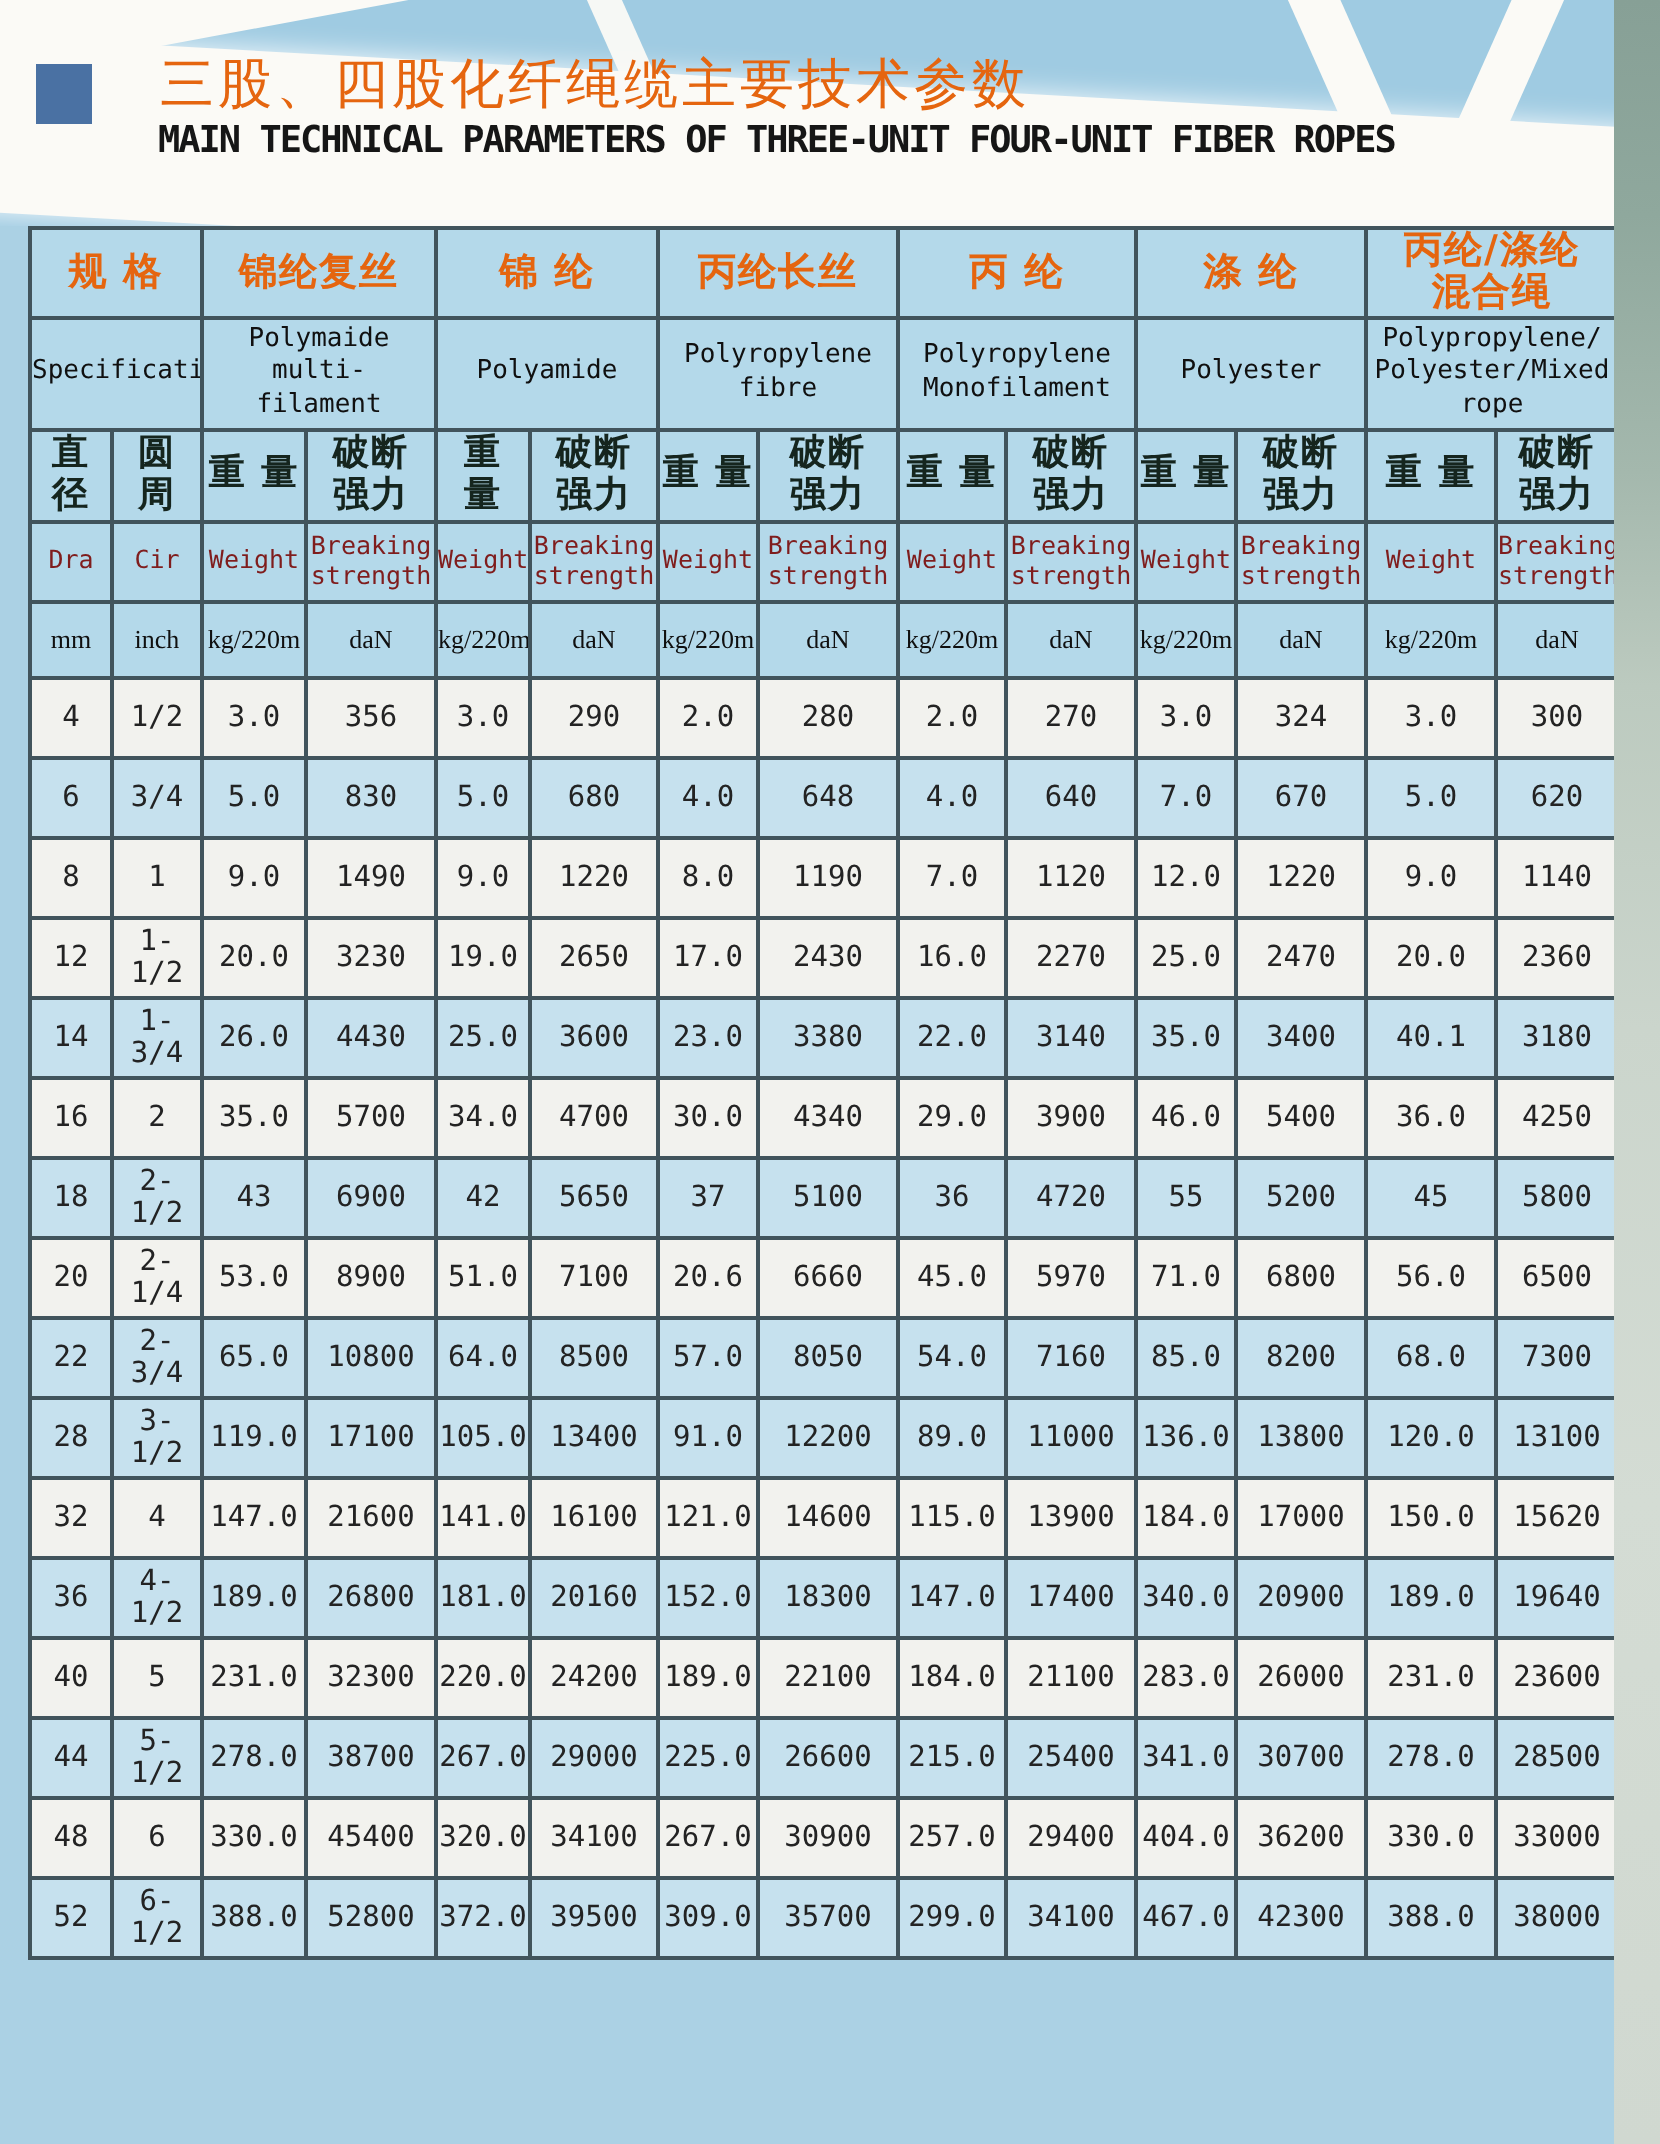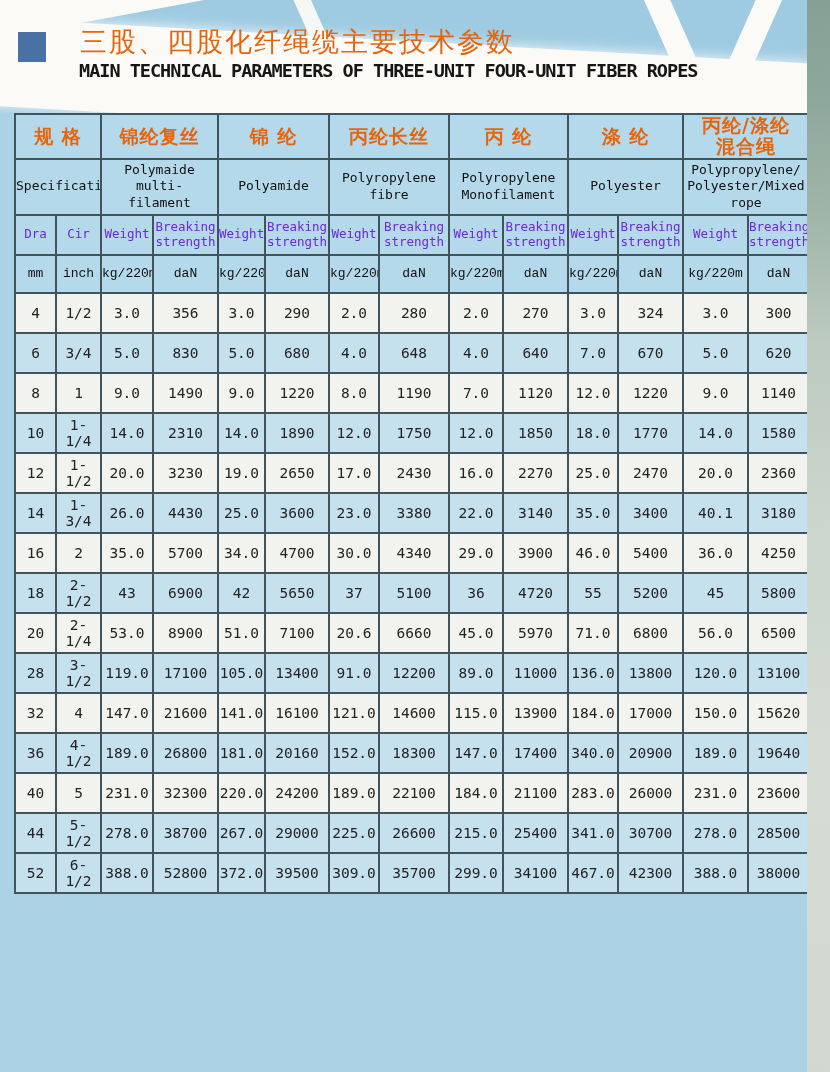--- a/index.html
+++ b/index.html
@@ -36,22 +36,22 @@
 
   
   table.spec{position:absolute;left:14px;top:113px;width:794px;border-collapse:collapse;table-layout:fixed;
     background:var(--hdr-bg);z-index:3;}
   table.spec td{border:2px solid var(--border);text-align:center;vertical-align:middle;padding:0;overflow:hidden;}
   thead td{background:var(--hdr-bg);}
   td.h-zh{border:3px solid var(--orange);color:var(--orange-text);font-weight:bold;font-size:19px;
     letter-spacing:1px;line-height:1.12;white-space:pre-line;}
   td.h-en{font-family:"DejaVu Sans Mono",monospace;font-size:13px;line-height:1.25;color:#101010;white-space:pre-line;}
   td.h-zh2{font-size:18px;font-weight:bold;color:#15251e;line-height:1.15;white-space:pre-line;letter-spacing:1px;}
-  td.h-en2{font-family:"DejaVu Sans Mono",monospace;font-size:12.5px;line-height:1.15;color:#6d28d9;white-space:pre-line;}
-  td.h-unit{font-family:Liberation Mono, monospace;font-size:13px;color:#101010;}
+  td.h-en2{font-family:"DejaVu Sans Mono",monospace;font-size:12.5px;line-height:1.15;color:#7f1d1d;white-space:pre-line;}
+  td.h-unit{font-family:Liberation Serif, serif;font-size:13px;color:#101010;}
   td.num{font-family:"DejaVu Sans Mono",monospace;font-size:14.5px;color:#232323;}
   tr.rowA{height:44px;} tr.rowB{height:56px;} tr.rowC{height:46px;} tr.rowD{height:40px;} tr.rowE{height:38px;}
   tbody tr{height:40px;}
   tr.r-white td{background:var(--row-white);}
   tr.r-blue td{background:var(--row-blue);}
 </style>
 </head>
 <body>
 
 <div class="page">
@@ -103,20 +103,42 @@
           <td colspan="2" class="h-en">Polyamide</td>
           <td colspan="2" class="h-en">Polyropylene
 fibre</td>
           <td colspan="2" class="h-en">Polyropylene
 Monofilament</td>
           <td colspan="2" class="h-en">Polyester</td>
           <td colspan="2" class="h-en">Polypropylene/
 Polyester/Mixed
 rope</td>
         </tr>
+        <tr class="rowC">
+          <td class="h-zh2">直 径</td>
+          <td class="h-zh2">圆 周</td>
+          <td class="h-zh2">重 量</td>
+          <td class="h-zh2">破断
+强力</td>
+          <td class="h-zh2">重 量</td>
+          <td class="h-zh2">破断
+强力</td>
+          <td class="h-zh2">重 量</td>
+          <td class="h-zh2">破断
+强力</td>
+          <td class="h-zh2">重 量</td>
+          <td class="h-zh2">破断
+强力</td>
+          <td class="h-zh2">重 量</td>
+          <td class="h-zh2">破断
+强力</td>
+          <td class="h-zh2">重 量</td>
+          <td class="h-zh2">破断
+强力</td>
+        </tr>
         <tr class="rowD">
           <td class="h-en2">Dra</td>
           <td class="h-en2">Cir</td>
           <td class="h-en2">Weight</td>
           <td class="h-en2">Breaking
 strength</td>
           <td class="h-en2">Weight</td>
           <td class="h-en2">Breaking
 strength</td>
           <td class="h-en2">Weight</td>
@@ -191,36 +213,20 @@
           <td class="num">1220</td>
           <td class="num">8.0</td>
           <td class="num">1190</td>
           <td class="num">7.0</td>
           <td class="num">1120</td>
           <td class="num">12.0</td>
           <td class="num">1220</td>
           <td class="num">9.0</td>
           <td class="num">1140</td>
         </tr>
-        <tr class="r-blue">
-          <td class="num">10</td>
-          <td class="num">1-1/4</td>
-          <td class="num">14.0</td>
-          <td class="num">2310</td>
-          <td class="num">14.0</td>
-          <td class="num">1890</td>
-          <td class="num">12.0</td>
-          <td class="num">1750</td>
-          <td class="num">12.0</td>
-          <td class="num">1850</td>
-          <td class="num">18.0</td>
-          <td class="num">1770</td>
-          <td class="num">14.0</td>
-          <td class="num">1580</td>
-        </tr>
         <tr class="r-white">
           <td class="num">12</td>
           <td class="num">1-1/2</td>
           <td class="num">20.0</td>
           <td class="num">3230</td>
           <td class="num">19.0</td>
           <td class="num">2650</td>
           <td class="num">17.0</td>
           <td class="num">2430</td>
           <td class="num">16.0</td>
@@ -288,20 +294,36 @@
           <td class="num">20.6</td>
           <td class="num">6660</td>
           <td class="num">45.0</td>
           <td class="num">5970</td>
           <td class="num">71.0</td>
           <td class="num">6800</td>
           <td class="num">56.0</td>
           <td class="num">6500</td>
         </tr>
         <tr class="r-blue">
+          <td class="num">22</td>
+          <td class="num">2-3/4</td>
+          <td class="num">65.0</td>
+          <td class="num">10800</td>
+          <td class="num">64.0</td>
+          <td class="num">8500</td>
+          <td class="num">57.0</td>
+          <td class="num">8050</td>
+          <td class="num">54.0</td>
+          <td class="num">7160</td>
+          <td class="num">85.0</td>
+          <td class="num">8200</td>
+          <td class="num">68.0</td>
+          <td class="num">7300</td>
+        </tr>
+        <tr class="r-blue">
           <td class="num">28</td>
           <td class="num">3-1/2</td>
           <td class="num">119.0</td>
           <td class="num">17100</td>
           <td class="num">105.0</td>
           <td class="num">13400</td>
           <td class="num">91.0</td>
           <td class="num">12200</td>
           <td class="num">89.0</td>
           <td class="num">11000</td>
@@ -367,20 +389,36 @@
           <td class="num">29000</td>
           <td class="num">225.0</td>
           <td class="num">26600</td>
           <td class="num">215.0</td>
           <td class="num">25400</td>
           <td class="num">341.0</td>
           <td class="num">30700</td>
           <td class="num">278.0</td>
           <td class="num">28500</td>
         </tr>
+        <tr class="r-white">
+          <td class="num">48</td>
+          <td class="num">6</td>
+          <td class="num">330.0</td>
+          <td class="num">45400</td>
+          <td class="num">320.0</td>
+          <td class="num">34100</td>
+          <td class="num">267.0</td>
+          <td class="num">30900</td>
+          <td class="num">257.0</td>
+          <td class="num">29400</td>
+          <td class="num">404.0</td>
+          <td class="num">36200</td>
+          <td class="num">330.0</td>
+          <td class="num">33000</td>
+        </tr>
         <tr class="r-blue">
           <td class="num">52</td>
           <td class="num">6-1/2</td>
           <td class="num">388.0</td>
           <td class="num">52800</td>
           <td class="num">372.0</td>
           <td class="num">39500</td>
           <td class="num">309.0</td>
           <td class="num">35700</td>
           <td class="num">299.0</td>

